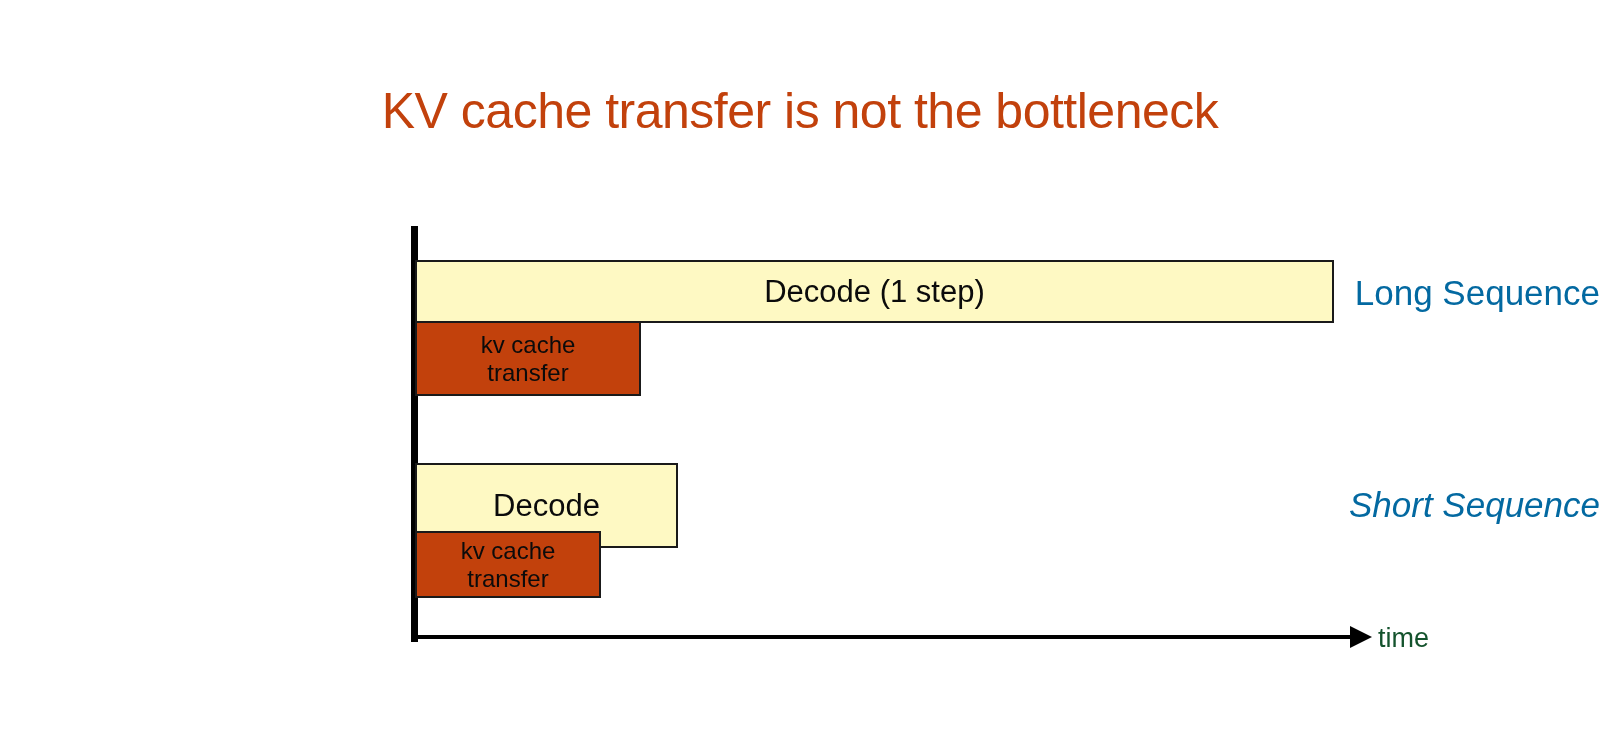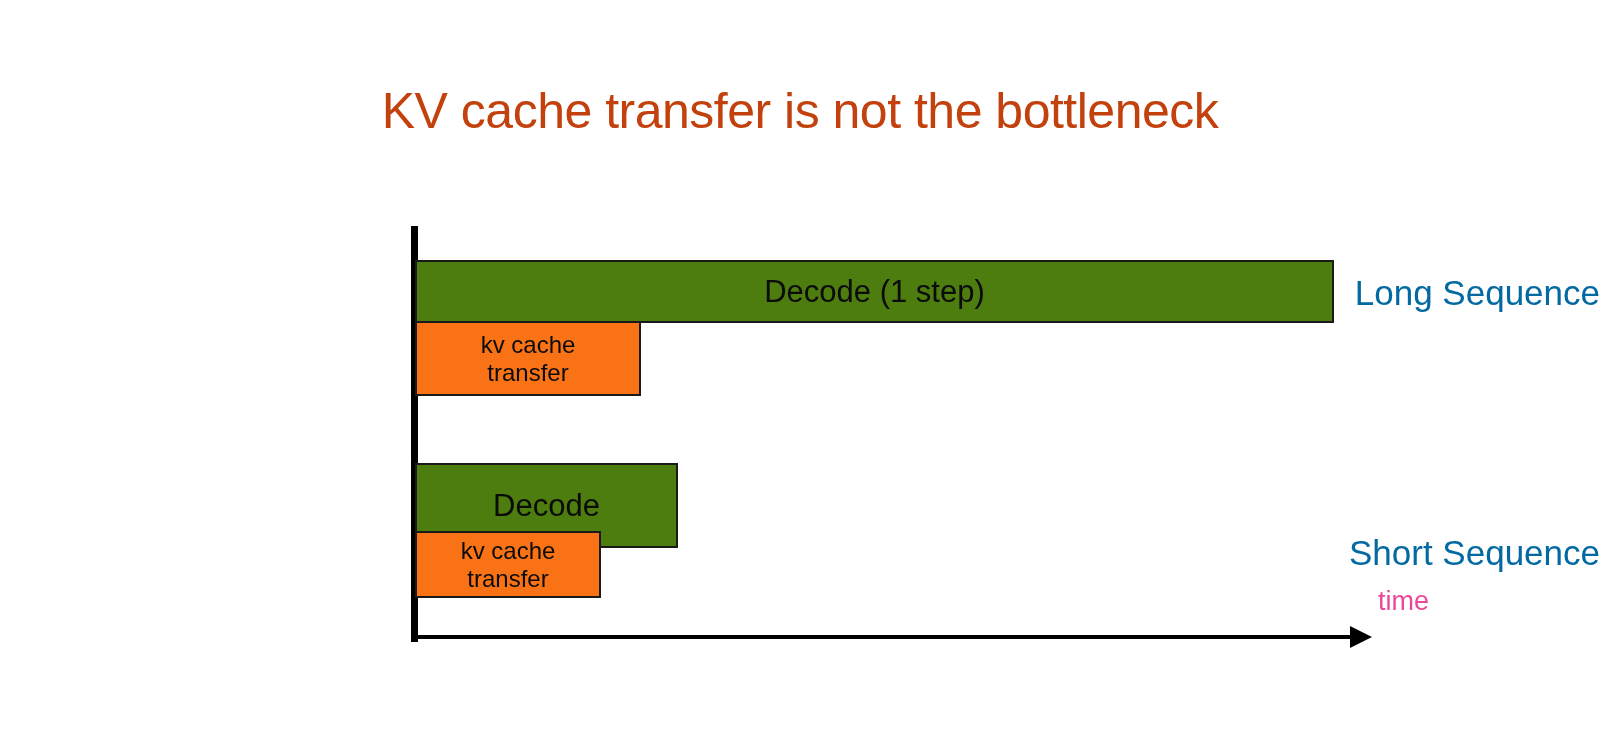--- a/index.html
+++ b/index.html
@@ -62,55 +62,55 @@
     top: 626px;
     width: 0;
     height: 0;
     border-top: 11px solid transparent;
     border-bottom: 11px solid transparent;
     border-left: 22px solid #000000;
   }
   .axis-x-label {
     position: absolute;
     left: 1378px;
-    top: 586px;
+    top: 623px;
     font-size: 27px;
-    color: #ec4899;
+    color: #14532d;
     white-space: nowrap;
   }
 
   
   .row-label {
     position: absolute;
     right: 0;
     font-size: 35px;
     color: #0369a1;
     white-space: nowrap;
     text-align: right;
   }
   #label-long  { top: 273px;  width: 390px; }
-  #label-short { top: 533px;  width: 390px; }
+  #label-short { top: 485px;  width: 390px; font-style: italic; }
 
   
   .bar {
     position: absolute;
     box-sizing: border-box;
     border: 2px solid #1a1a1a;
     display: flex;
     align-items: center;
     justify-content: center;
     text-align: center;
     line-height: 1.15;
     color: #0b0b0b;
   }
   .bar-decode {
-    background: #4d7c0f;
+    background: #fef9c3;
   }
   .bar-kv {
-    background: #f97316;
+    background: #c2410c;
   }
 
   #bar-long-decode {
     left: 415px;  top: 260px;  width: 919px;  height: 63px;
     font-size: 31px;
   }
   #bar-long-kv {
     left: 415px;  top: 321px;  width: 226px;  height: 75px;
     font-size: 24px;
   }

